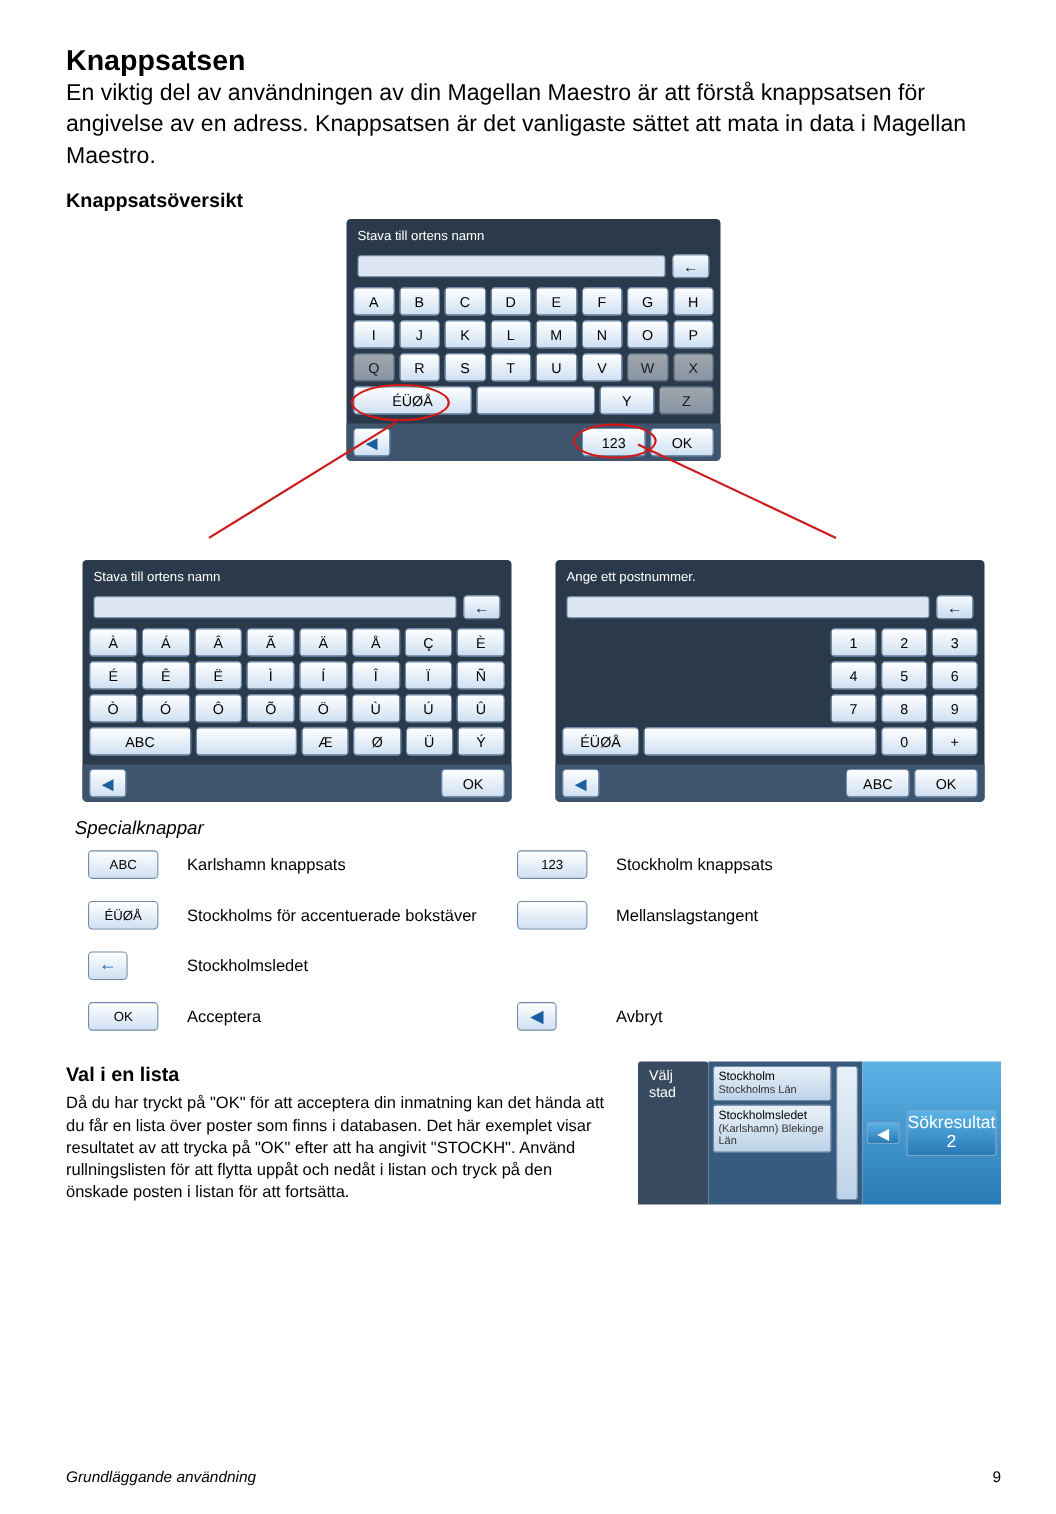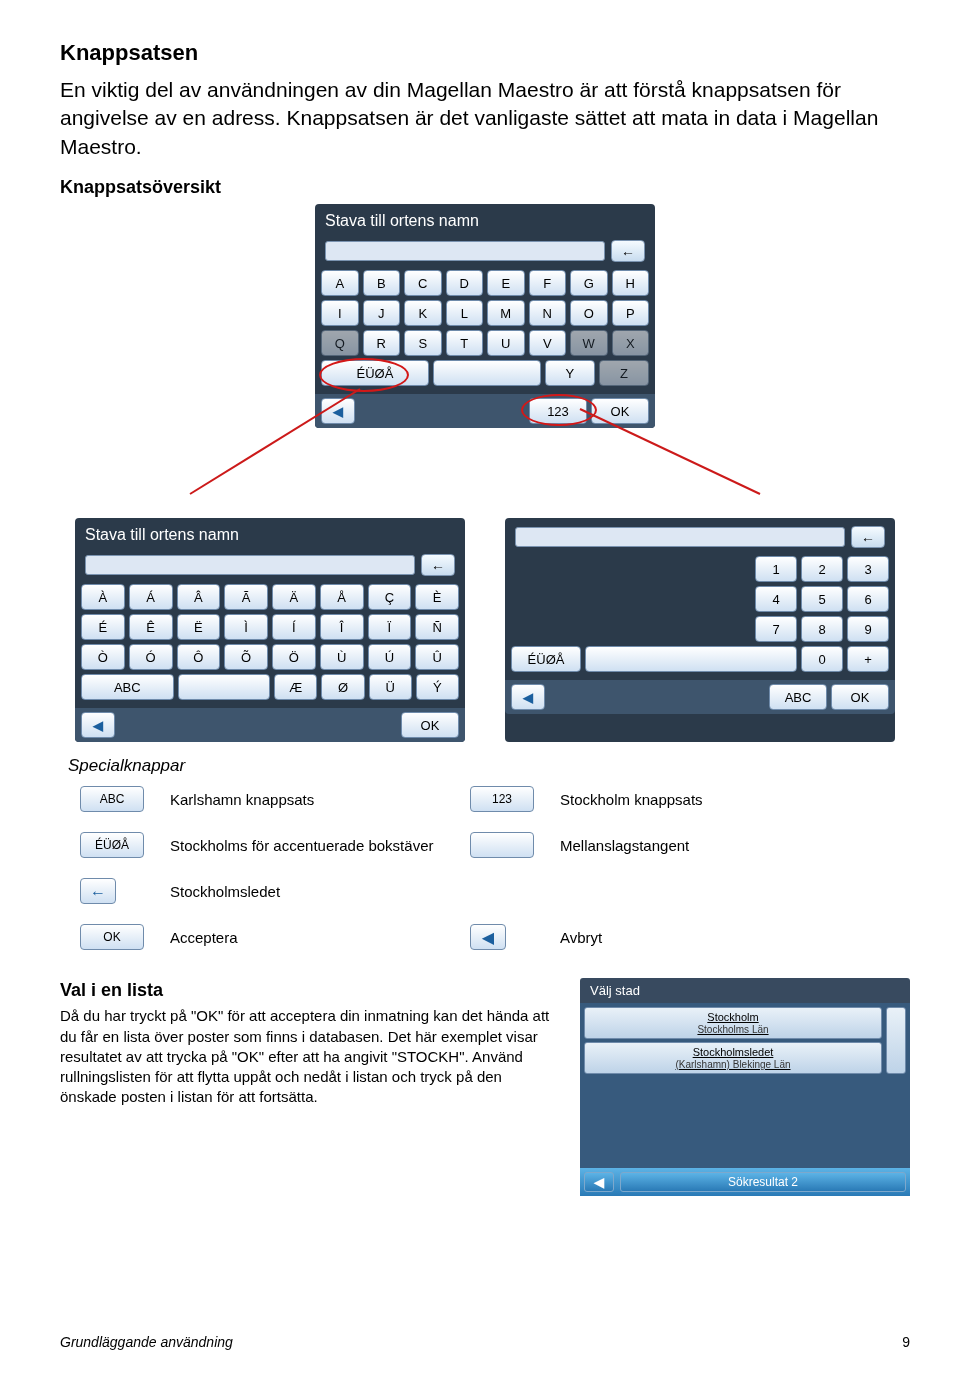--- a/index.html
+++ b/index.html
@@ -5,39 +5,39 @@
   * { box-sizing: border-box; margin: 0; padding: 0; }
   body {
     font-family: Arial, Helvetica, sans-serif;
     width: 960px;
     height: 1376px;
     background: #fff;
     color: #000;
     position: relative;
     padding: 40px 50px 30px 60px;
   }
-  h1 { font-size: 22px; font-weight: bold; margin-bottom: 10px; }
+  h1 { font-size: 26px; font-weight: bold; }
   h2 { font-size: 18px; font-weight: bold; margin-bottom: 6px; }
   .intro { font-size: 21px; line-height: 1.35; margin-bottom: 16px; max-width: 840px; }
   .italic-h { font-style: italic; font-size: 17px; margin: 14px 0 10px 8px; }
 
   
   .kb {
     background: #2b3a4a;
     border-radius: 4px;
     color: #fff;
     font-size: 11px;
     display: flex;
     flex-direction: column;
     gap: 4px;
     padding: 6px;
     position: relative;
   }
   .kb .title-row { display: flex; align-items: center; gap: 6px; padding: 2px 4px 4px; }
-  .kb .title-row .label { font-size: 16px; color: #fff; }
+  .kb .title-row .label { font-size: 12px; color: #fff; }
   .kb .title-row .field { flex: 1; height: 20px; background: #dde7f3; border: 1px solid #7a93b0; border-radius: 3px; }
   .kb .title-row .bk { width: 34px; height: 22px; background: linear-gradient(#f5fbff,#c8dcef); border: 1px solid #7a93b0; border-radius: 4px; display:flex; align-items:center; justify-content:center; color:#000; font-size:14px; }
   .kb-row { display: flex; gap: 4px; justify-content: center; }
   .key {
     flex: 1;
     height: 26px;
     background: linear-gradient(#ffffff,#cfe0f2);
     border: 1px solid #6f8bab;
     border-radius: 4px;
     display: flex;
@@ -77,32 +77,32 @@
   .mini-key.blank { width: 64px; }
   .spec-label { font-size: 15px; }
 
   
   .val-row { display:flex; gap: 24px; margin-top: 28px; }
   .val-text { flex: 1; font-size: 15px; line-height: 1.35; }
   .val-text h2 { margin-bottom: 4px; }
 
   .city-panel {
     width: 330px; flex: 0 0 330px;
-    display: flex; flex-direction: column;
+    display: flex; flex-direction: row;
   }
   .city-header { background:#384a5f; color:#fff; font-size: 13px; padding: 5px 10px; border-radius: 3px 3px 0 0; }
   .city-body { background:#375a7d; padding: 4px; display:flex; gap:4px; }
   .city-list { flex:1; display:flex; flex-direction:column; gap:3px; }
-  .city-item { background: linear-gradient(#e9f1f8,#bed3e8); border:1px solid #6f8bab; border-radius:3px; text-align:center; font-size:11px; padding:3px 4px; color:#000; line-height:1.15;text-decoration:underline; }
+  .city-item { background: linear-gradient(#e9f1f8,#bed3e8); border:1px solid #6f8bab; border-radius:3px; font-size:11px; padding:3px 4px; color:#000; line-height:1.15; }
   .city-item .sub { font-size:10px; color:#333; }
   .city-scroll { width: 20px; background: linear-gradient(#e9f1f8,#bed3e8); border:1px solid #6f8bab; border-radius:3px; }
   .city-spacer { background:#375a7d; height: 90px; }
   .city-footer { background: linear-gradient(#5cb3e6,#2a7ab6); color:#fff; font-size:12px; padding:4px; display:flex; gap:6px; align-items:center; }
   .city-footer .back-btn { width:30px; height:20px; background: linear-gradient(#5cb3e6,#2a7ab6); border:1px solid #7da8cc; border-radius:3px; display:flex; align-items:center; justify-content:center; font-size:14px; }
-  .city-footer .result-bar { flex:1; background: linear-gradient(#5cb3e6,#2a7ab6); border:1px solid #7da8cc; border-radius:3px; text-align:center; padding:2px 0; font-size:12px; }
+  .city-footer .result-bar { flex:1; background: linear-gradient(#5cb3e6,#2a7ab6); border:1px solid #7da8cc; border-radius:3px; text-align:center; padding:2px 0; font-size:16px; }
 
   .page-footer { position:absolute; bottom: 26px; left: 60px; right: 50px; display:flex; justify-content:space-between; font-size: 14px; font-style: italic; color:#000; }
   .page-footer .pgnum { font-style: normal; }
 </style>
 </head>
 <body>
 
 <h1>Knappsatsen</h1>
 <p class="intro">En viktig del av användningen av din Magellan Maestro är att förstå knappsatsen för angivelse av en adress. Knappsatsen är det vanligaste sättet att mata in data i Magellan Maestro.</p>
 <h2>Knappsatsöversikt</h2>
@@ -218,20 +218,23 @@
         <div class="key">Ý</div>
       </div>
       <div class="bottom-bar">
         <div class="key arrow">◀</div>
         <div style="flex:1"></div>
         <div class="key">OK</div>
       </div>
     </div>
 
     <div class="kb kb-right">
+      <div class="title-row">
+          <span class="label">Ange ett postnummer.</span>
+        </div>
       <div class="title-row">
         <div class="field"></div>
         <div class="bk">←</div>
       </div>
       <div class="kb-row">
         <div style="flex:5"></div>
         <div class="key" style="flex:0 0 42px">1</div>
         <div class="key" style="flex:0 0 42px">2</div>
         <div class="key" style="flex:0 0 42px">3</div>
       </div>

